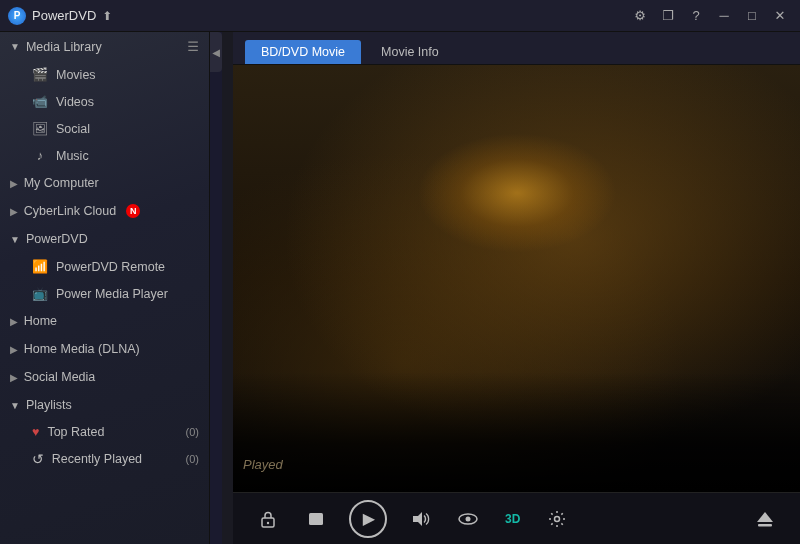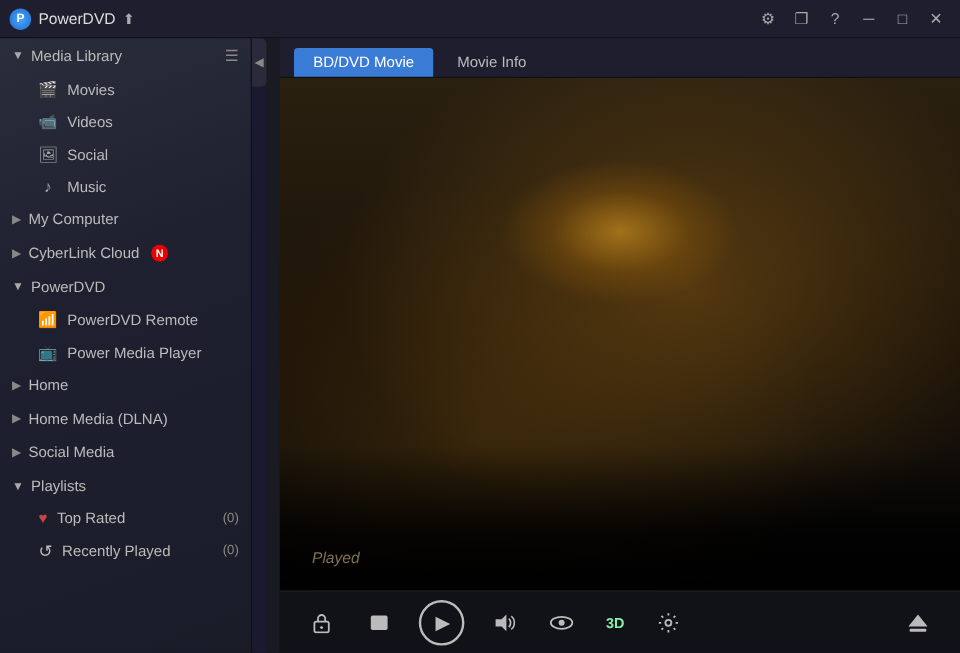--- a/index.html
+++ b/index.html
@@ -270,21 +270,21 @@
       display: flex; align-items: center; justify-content: center;
       cursor: pointer;
       font-size: 16px;
       color: #bbb;
     }
 
     
     .played-overlay {
       position: absolute;
       bottom: 20px;
-      left: 27px;
+      left: 10px;
       color: rgba(180, 160, 120, 0.7);
       font-size: 13px;
       font-style: italic;
     }
 
     
     .eject-btn {
       margin-left: auto;
       color: #aaa;
       cursor: pointer;
@@ -457,21 +457,21 @@
         </svg>
       </div>
 
       <div class="ctrl-btn" title="HDR/Eye">
         <svg width="20" height="14" viewBox="0 0 20 14" fill="none" xmlns="http://www.w3.org/2000/svg">
           <ellipse cx="10" cy="7" rx="9" ry="5" stroke="#bbb" stroke-width="1.5" fill="none"></ellipse>
           <circle cx="10" cy="7" r="2.5" fill="#bbb"></circle>
         </svg>
       </div>
 
-      <div class="ctrl-btn" title="3D" style="font-size:12px;font-weight:bold;color:#86efac;width:auto;padding:0 4px;border-radius:3px;">
+      <div class="ctrl-btn" title="3D" style="font-size:12px;font-weight:bold;color:#14b8a6;width:auto;padding:0 4px;border-radius:3px;">
         <span>3D</span>
       </div>
 
       <div class="ctrl-btn" title="Settings">
         <svg width="18" height="18" viewBox="0 0 18 18" fill="none" xmlns="http://www.w3.org/2000/svg">
           <circle cx="9" cy="9" r="2.5" stroke="#bbb" stroke-width="1.5" fill="none"></circle>
           <path d="M9 1v2M9 15v2M1 9h2M15 9h2M3.22 3.22l1.41 1.41M13.36 13.36l1.42 1.42M3.22 14.78l1.41-1.41M13.36 4.64l1.42-1.42" stroke="#bbb" stroke-width="1.5"></path>
         </svg>
       </div>
 

